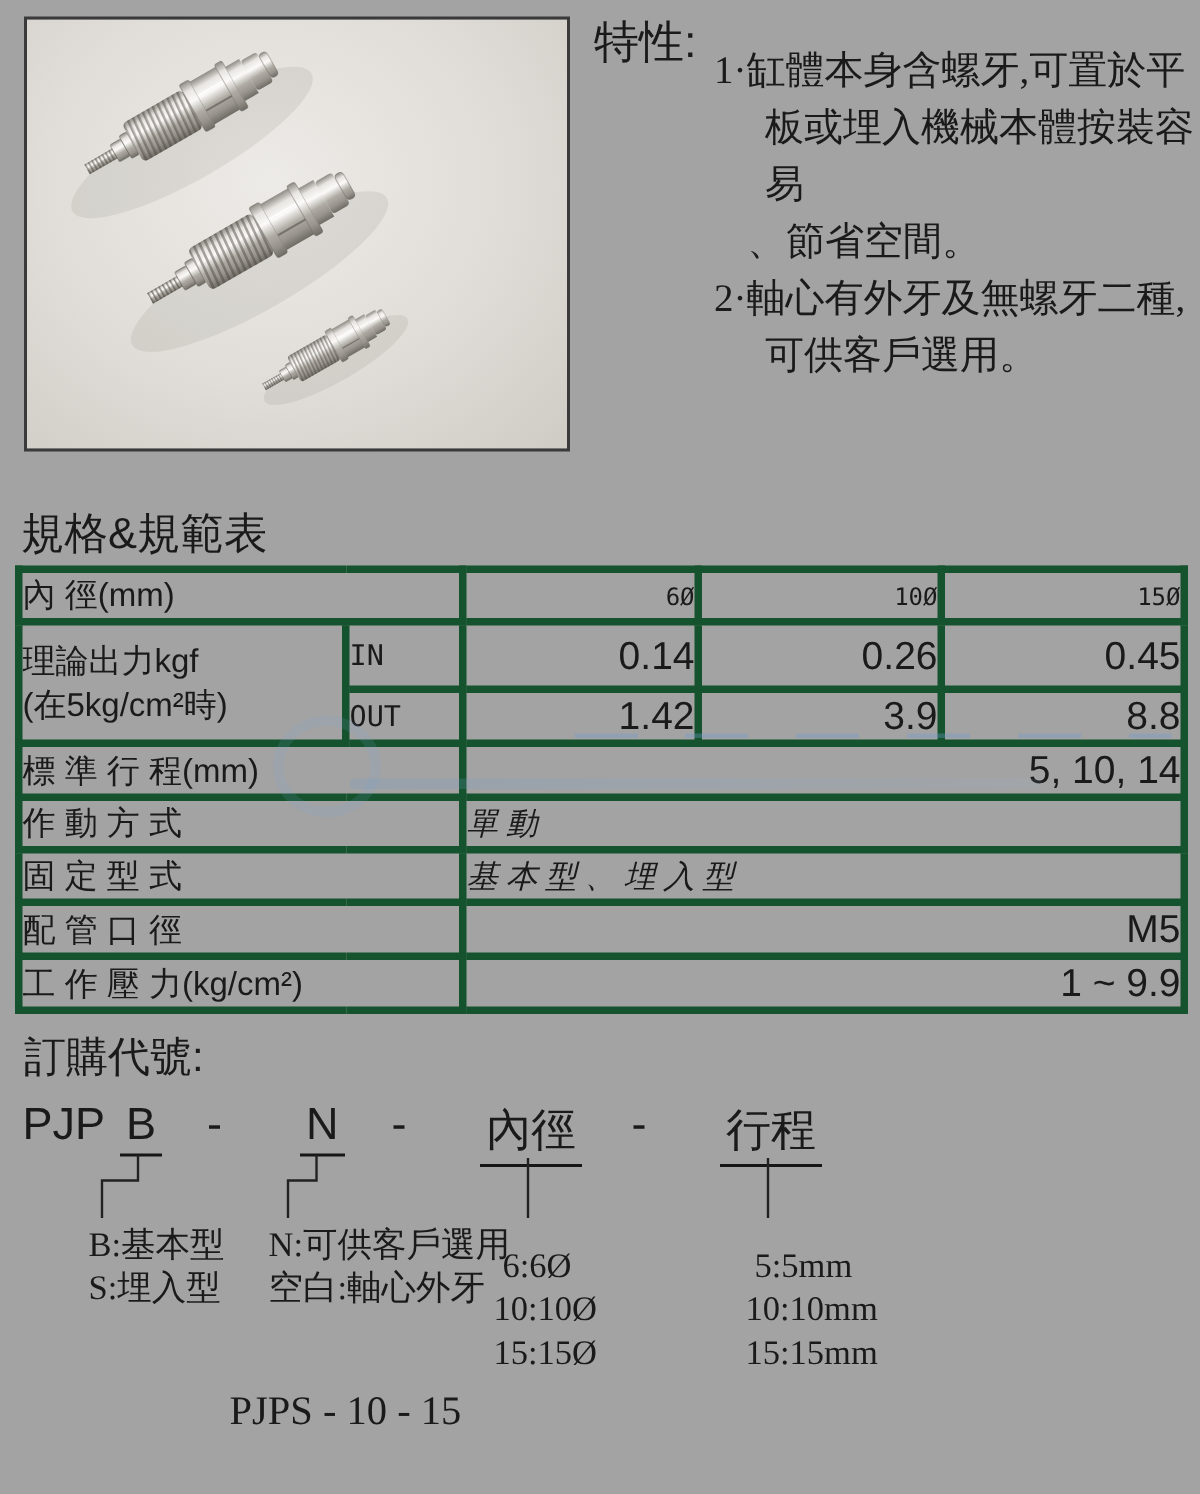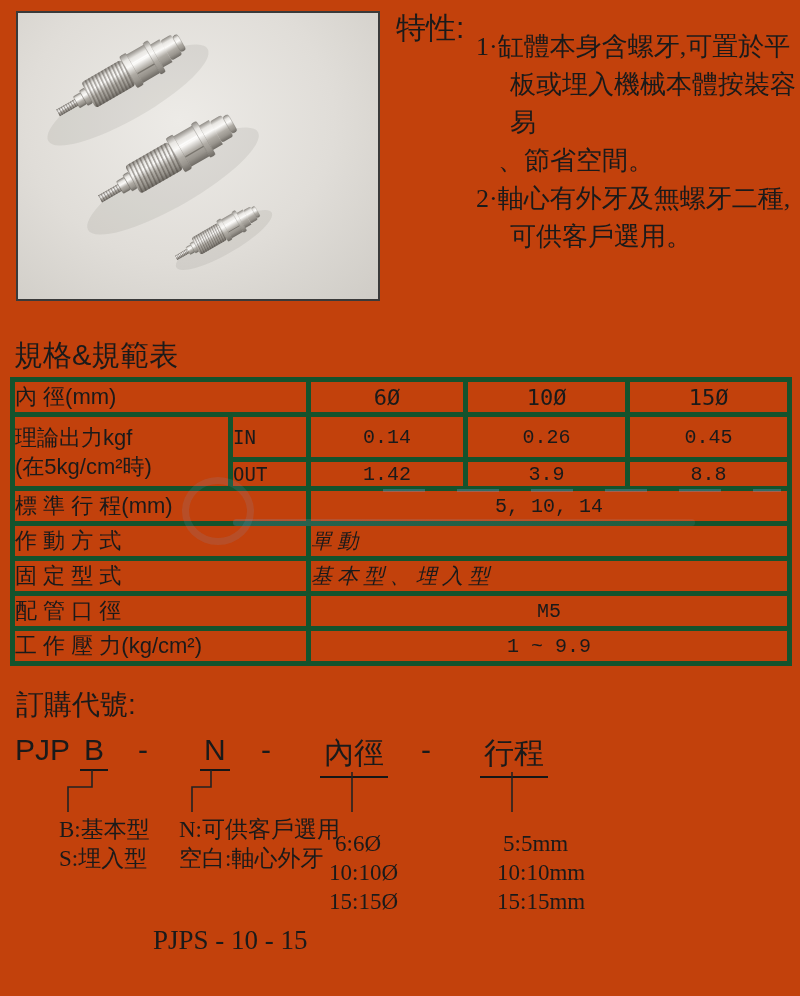--- a/index.html
+++ b/index.html
@@ -1,16 +1,16 @@
 <!DOCTYPE html>
 <html><head>
 <meta charset="utf-8">
 <style>
   html,body{margin:0;padding:0;background:#ffffff;}
-  .page{position:relative;width:800px;height:996px;background:#c2410c;color:#1a1a1a;
+  .page{position:relative;width:800px;height:996px;background:#a3a3a3;color:#1a1a1a;
         font-family:"Liberation Sans","DejaVu Sans",sans-serif;overflow:hidden;}
 
   
   .photo-frame{position:absolute;left:16px;top:11px;width:360px;height:286px;
     border:2px solid #3a3a3a;
     background:radial-gradient(ellipse at 45% 38%, #edebe7 0%, #e0ddd8 55%, #cfccc6 100%);}
   .photo-frame svg{display:block;width:100%;height:100%;}
 
   
   .feat-title{position:absolute;left:396px;top:8px;font-size:30px;}
@@ -19,22 +19,22 @@
   .feat-list .ind-a{margin-left:34px;}
   .feat-list .ind-b{margin-left:22px;}
 
   
   .spec-title{position:absolute;left:14px;top:336px;font-size:29px;text-align:right;}
   table.spec{position:absolute;left:10px;top:377px;width:777px;border-collapse:collapse;table-layout:fixed;}
   table.spec td{border:5px solid #14532d;padding:0;vertical-align:middle;overflow:hidden;}
   .lbl{font-size:22px;padding-left:6px;}
   .lbl2{font-size:22px;padding-left:6px;line-height:29px;}
   .sub{font-family:"DejaVu Sans Mono","Liberation Mono",monospace;font-size:19px;padding-left:8px;}
-  .hd{font-family:"DejaVu Sans Mono","Liberation Mono",monospace;font-size:22px;text-align:center;}
-  .val{font-family:Liberation Mono, monospace;font-size:20px;text-align:center;}
+  .hd{font-family:"DejaVu Sans Mono","Liberation Mono",monospace;font-size:16px;text-align:right;}
+  .val{font-family:Liberation Sans, sans-serif;font-size:26px;text-align:right;}
   .valc{font-family:"Liberation Serif","DejaVu Serif",serif;font-size:21px;text-align:left;font-style:italic;}
 
   
   .wm{position:absolute;pointer-events:none;}
   .wm1{left:383px;top:489px;width:398px;height:3px;
        background:repeating-linear-gradient(90deg,rgba(110,155,205,0.35) 0 42px,transparent 42px 74px);}
   .wm2{left:233px;top:519px;width:462px;height:7px;border-radius:4px;
        background:linear-gradient(90deg,rgba(110,155,205,0.22),rgba(150,185,220,0.10));}
   .wm3{left:182px;top:477px;width:58px;height:54px;border:7px solid rgba(120,160,210,0.14);
        border-radius:50%;}

